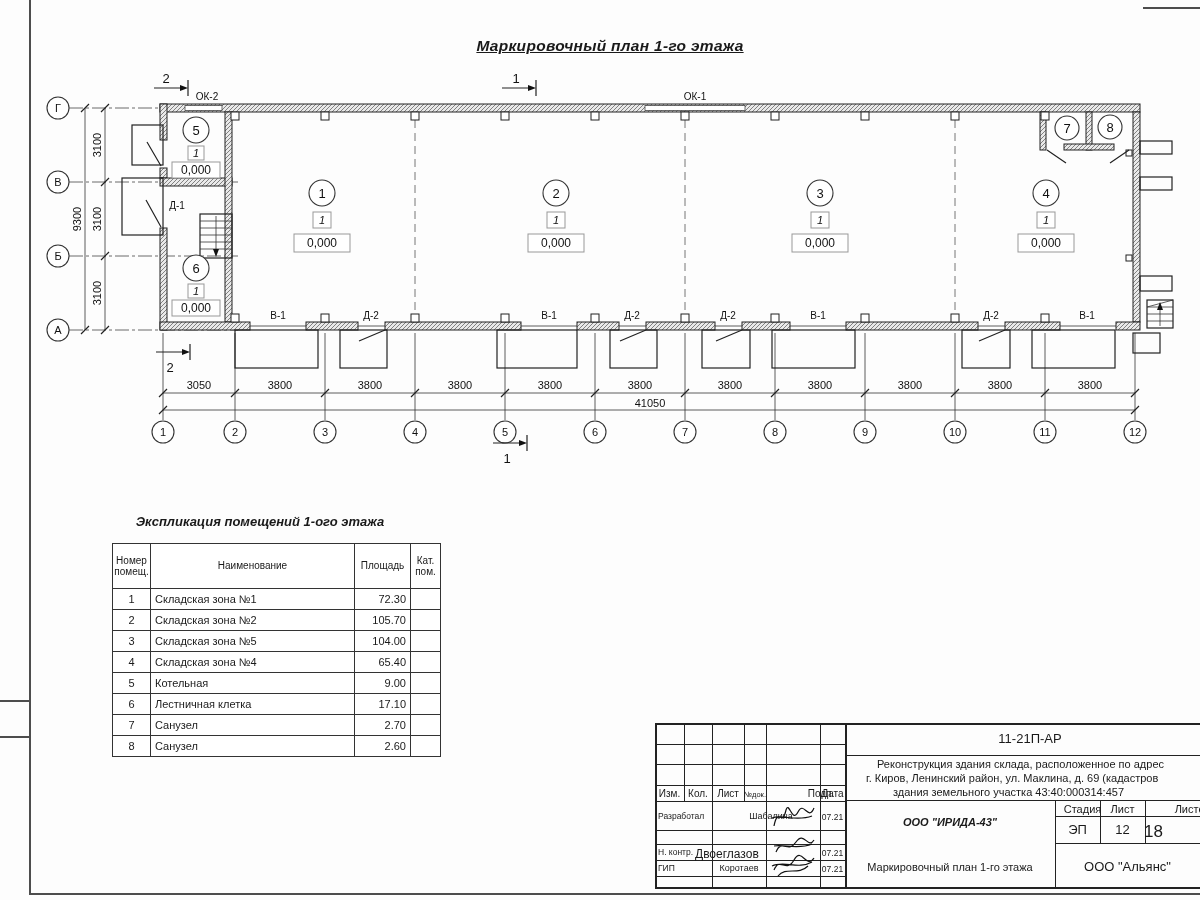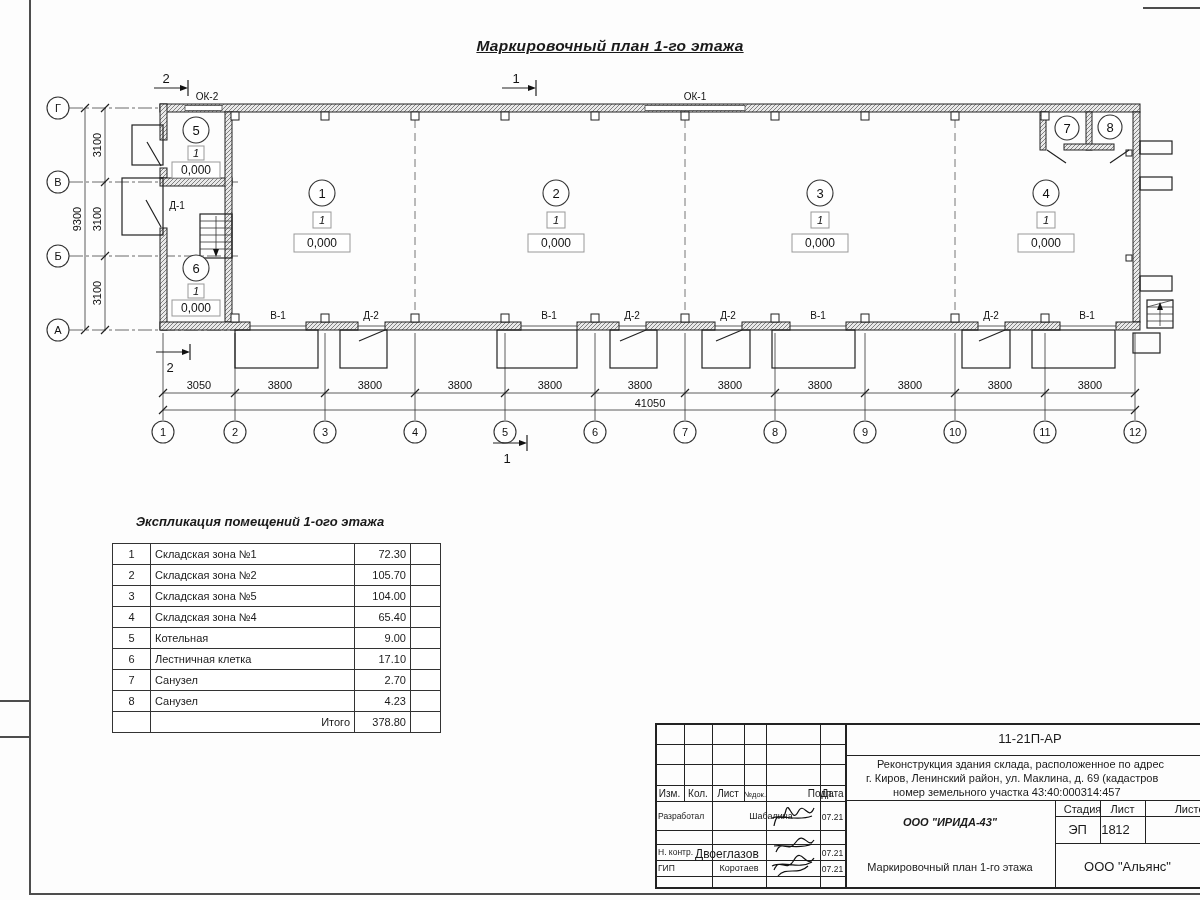--- a/index.html
+++ b/index.html
@@ -301,20 +301,26 @@
     <circle class="circ" cx="1067" cy="128" r="12"></circle>
       <text class="room" x="1067" y="133">7</text>
     <circle class="circ" cx="1110" cy="127" r="12"></circle>
       <text class="room" x="1110" y="132">8</text>
   </g>
 </svg>
 
 <div class="abs" id="expl-title">Экспликация помещений 1-ого этажа</div>
 <table class="abs" id="expl-table">
   <tbody>
+      <tr class="hdr">
+    <td class="c-num">Номер помещ.</td>
+    <td class="c-name">Наименование</td>
+    <td class="c-area">Площадь</td>
+    <td class="c-cat">Кат. пом.</td>
+  </tr>
   <tr>
     <td class="c-num">1</td>
     <td class="c-name">Складская зона №1</td>
     <td class="c-area">72.30</td>
     <td class="c-cat"></td>
   </tr>
   <tr>
     <td class="c-num">2</td>
     <td class="c-name">Складская зона №2</td>
     <td class="c-area">105.70</td>
@@ -346,27 +352,21 @@
   </tr>
   <tr>
     <td class="c-num">7</td>
     <td class="c-name">Санузел</td>
     <td class="c-area">2.70</td>
     <td class="c-cat"></td>
   </tr>
   <tr>
     <td class="c-num">8</td>
     <td class="c-name">Санузел</td>
-    <td class="c-area">4.23</td>
-    <td class="c-cat"></td>
-  </tr>
-  <tr>
-    <td class="c-num"></td>
-    <td class="c-name tot">Итого</td>
-    <td class="c-area">378.80</td>
+    <td class="c-area">2.60</td>
     <td class="c-cat"></td>
   </tr>
 </tbody>
   </table>
 
 <div>
 
   <div class="sl" style="left:655px;top:723px;width:545px;height:2px"></div>
   <div class="sl" style="left:655px;top:887px;width:545px;height:2px"></div>
   <div class="sl" style="left:655px;top:723px;width:2px;height:166px"></div>
@@ -416,23 +416,23 @@
     <path d="M6,24 C10,4 14,26 18,8 C21,-2 24,22 30,10 S40,20 46,6 M4,16 C14,12 28,20 44,14" stroke="#111" stroke-width="1.2" fill="none"></path>
   </svg>
   <svg class="abs" style="left:768px;top:836px" width="50" height="42" viewBox="0 0 50 42">
     <path d="M8,16 C14,2 20,18 28,6 S40,14 46,4 M6,10 C16,8 30,14 44,8" stroke="#111" stroke-width="1.2" fill="none"></path>
     <path d="M6,34 C12,20 18,38 26,24 S38,34 46,22 M4,30 C16,24 30,34 44,26 M10,40 C18,30 30,40 40,30" stroke="#111" stroke-width="1.2" fill="none"></path>
   </svg>
 
   <div class="stxt cen" style="left:845px;top:731px;width:370px;font-size:13px">11-21П-АР</div>
   <div class="stxt" style="left:877px;top:758px;font-size:11px">Реконструкция здания склада, расположенное по адрес</div>
   <div class="stxt" style="left:866px;top:772px;font-size:11px">г. Киров, Ленинский район, ул. Маклина, д. 69 (кадастров</div>
-  <div class="stxt" style="left:893px;top:786px;font-size:11px">номер земельного участка 43:40:000314:457</div>
+  <div class="stxt" style="left:893px;top:786px;font-size:11px">здания земельного участка 43:40:000314:457</div>
   <div class="stxt cen" style="left:845px;top:816px;width:210px;font-size:11px;font-style:italic;font-weight:bold">ООО "ИРИДА-43"</div>
   <div class="stxt cen" style="left:845px;top:861px;width:210px;font-size:11px">Маркировочный план 1-го этажа</div>
   <div class="stxt cen" style="left:1055px;top:859px;width:145px;font-size:13px">ООО "Альянс"</div>
   <div class="stxt cen" style="left:1060px;top:803px;width:45px;font-size:11px">Стадия</div>
   <div class="stxt cen" style="left:1100px;top:803px;width:45px;font-size:11px">Лист</div>
   <div class="stxt cen" style="left:1145px;top:803px;width:95px;font-size:11px">Листов</div>
   <div class="stxt cen" style="left:1055px;top:822px;width:45px;font-size:13px">ЭП</div>
   <div class="stxt cen" style="left:1100px;top:822px;width:45px;font-size:13px">12</div>
-  <div class="stxt cen" style="left:1086px;top:822px;width:45px;font-size:13px">18</div>
+  <div class="stxt cen" style="left:1131px;top:822px;width:45px;font-size:17px">18</div>
 </div>
 
 </body></html>

